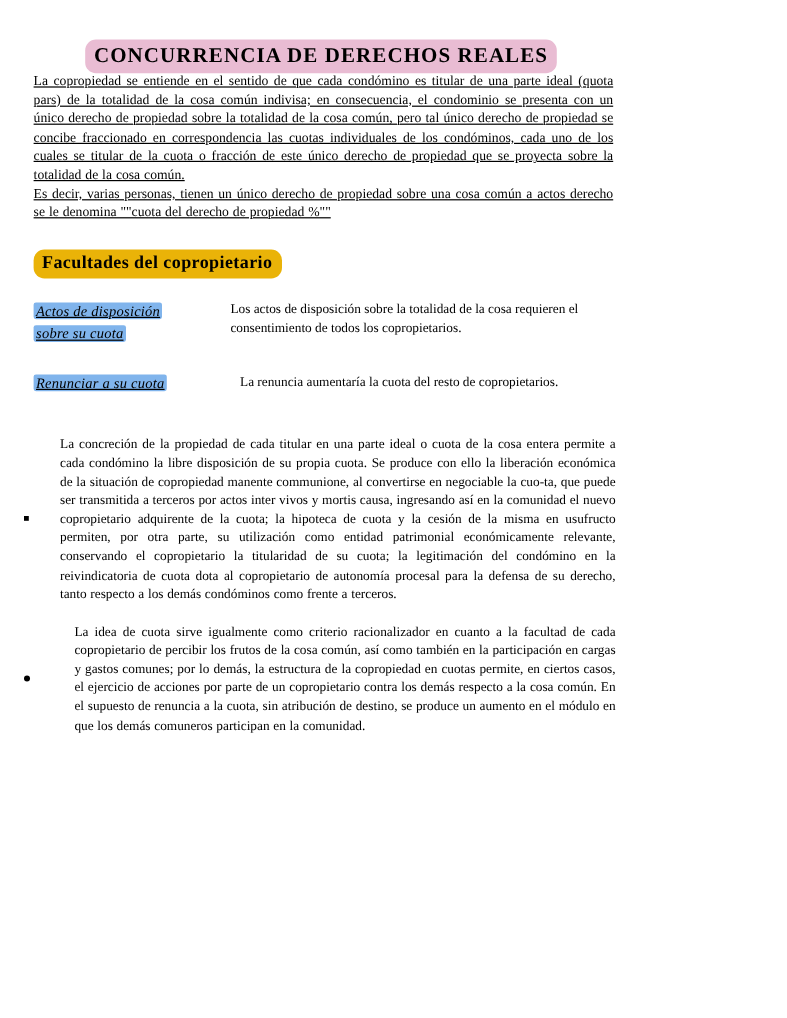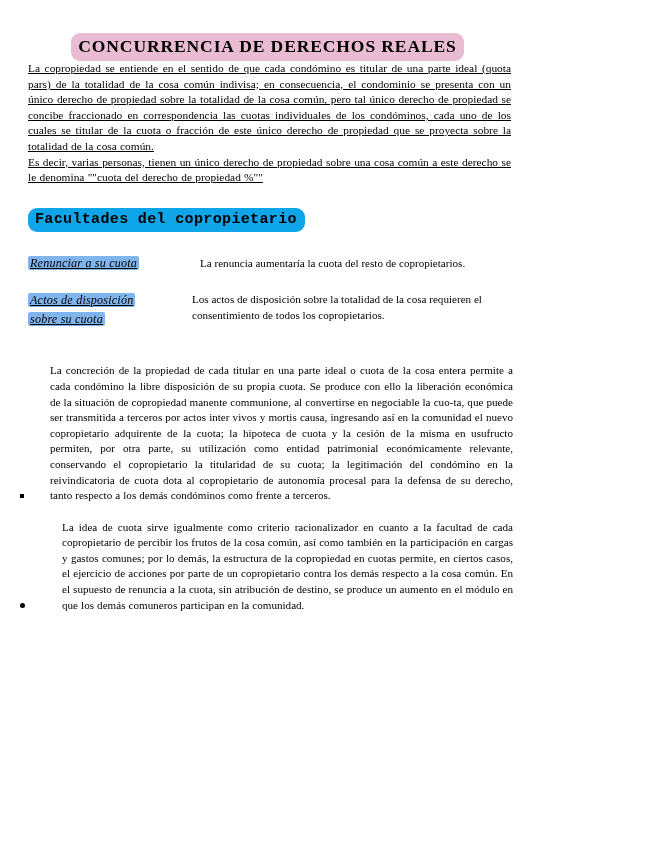--- a/index.html
+++ b/index.html
@@ -61,22 +61,22 @@
   }
   .para-1 { margin-top: 20px; }
   .para-2 { margin-top: 16px; }
 
   
   .section-head-wrap {
     margin: 22px 0 0 28px;
   }
   .section-head {
     display: inline-block;
-    background: #0ea5e9;
-    font-family: Liberation Mono, monospace;
+    background: #eab308;
+    font-family: Liberation Serif, serif;
     font-weight: bold;
     font-size: 15px;
     letter-spacing: 0.35px;
     line-height: 1.3;
     padding: 2px 8px 3px 7px;
     border-radius: 9px;
     white-space: nowrap;
   }
 
   
@@ -118,21 +118,21 @@
   }
   .fac-desc-2 { padding-top: 2px; }
 
   
   .bullets {
     margin: 0 22px 0 20px;
   }
   .bullet-item {
     position: relative;
     display: flex;
-    align-items: flex-end;
+    align-items: center;
   }
   .bullet-1 { margin-top: 34px; }
   .bullet-2 { margin-top: 16px; }
 
   .bullet-marker {
     flex: 0 0 auto;
     width: 30px;
     text-align: left;
     font-size: 10px;
     line-height: 15.5px;
@@ -170,40 +170,40 @@
 <body>
 
 <div class="page">
 
   <div class="title-row">
     <span class="doc-title">CONCURRENCIA DE DERECHOS REALES</span>
   </div>
 
   <div class="body-col">
     <p class="para para-1">La copropiedad se entiende en el sentido de que cada condómino es titular de una parte ideal (quota pars) de la totalidad de la cosa común indivisa; en consecuencia, el condominio se presenta con un único derecho de propiedad sobre la totalidad de la cosa común, pero tal único derecho de propiedad se concibe fraccionado en correspondencia las cuotas individuales de los condóminos, cada uno de los cuales se titular de la cuota o fracción de este único derecho de propiedad que se proyecta sobre la totalidad de la cosa común.</p>
-    <p class="para para-2">Es decir, varias personas, tienen un único derecho de propiedad sobre una cosa común a este derecho se le denomina ""cuota del derecho de propiedad %""</p>
+    <p class="para para-2">Es decir, varias personas, tienen un único derecho de propiedad sobre una cosa común a actos derecho se le denomina ""cuota del derecho de propiedad %""</p>
   </div>
 
   <div class="section-head-wrap">
     <span class="section-head">Facultades del copropietario</span>
-  </div>
-
-  <div class="fac-row fac-row-2">
-    <div class="fac-label fac-label-2">
-      <span class="hl">Renunciar a su cuota</span>
-    </div>
-    <div class="fac-desc fac-desc-2">La renuncia aumentaría la cuota del resto de copropietarios.</div>
   </div>
 
   <div class="fac-row fac-row-1">
     <div class="fac-label fac-label-1">
       <span class="hl">Actos de disposición</span><br>
       <span class="hl">sobre su cuota</span>
     </div>
     <div class="fac-desc">Los actos de disposición sobre la totalidad de la cosa requieren el consentimiento de todos los copropietarios.</div>
+  </div>
+
+  <div class="fac-row fac-row-2">
+    <div class="fac-label fac-label-2">
+      <span class="hl">Renunciar a su cuota</span>
+    </div>
+    <div class="fac-desc fac-desc-2">La renuncia aumentaría la cuota del resto de copropietarios.</div>
   </div>
 
   <div class="bullets">
 
     <div class="bullet-item bullet-1">
       <div class="bullet-marker">
         <span class="sq"></span>
       </div>
       <div class="bullet-text">La concreción de la propiedad de cada titular en una parte ideal o cuota de la cosa entera permite a cada condómino la libre disposición de su propia cuota. Se produce con ello la liberación económica de la situación de copropiedad manente communione, al convertirse en negociable la cuo-ta, que puede ser transmitida a terceros por actos inter vivos y mortis causa, ingresando así en la comunidad el nuevo copropietario adquirente de la cuota; la hipoteca de cuota y la cesión de la misma en usufructo permiten, por otra parte, su utilización como entidad patrimonial económicamente relevante, conservando el copropietario la titularidad de su cuota; la legitimación del condómino en la reivindicatoria de cuota dota al copropietario de autonomía procesal para la defensa de su derecho, tanto respecto a los demás condóminos como frente a terceros.</div>
     </div>

